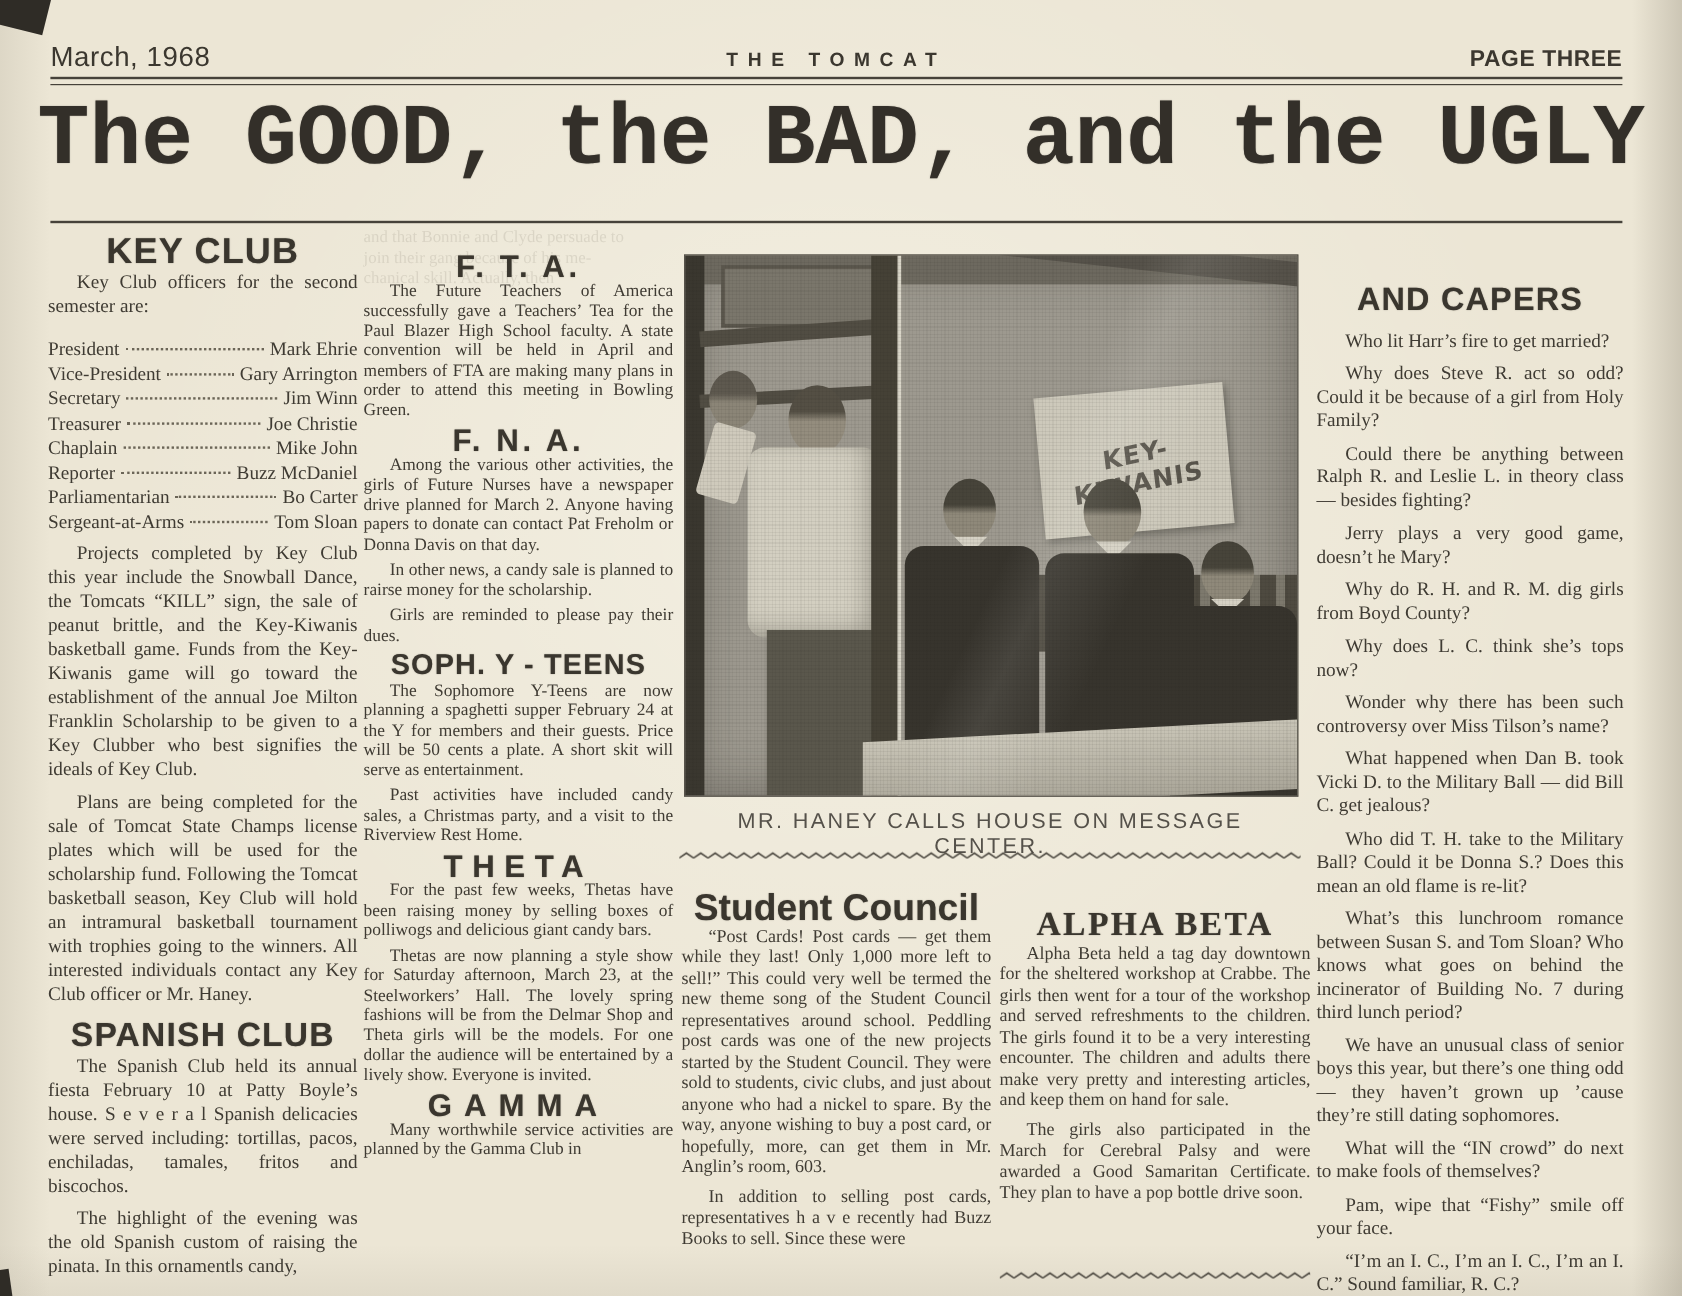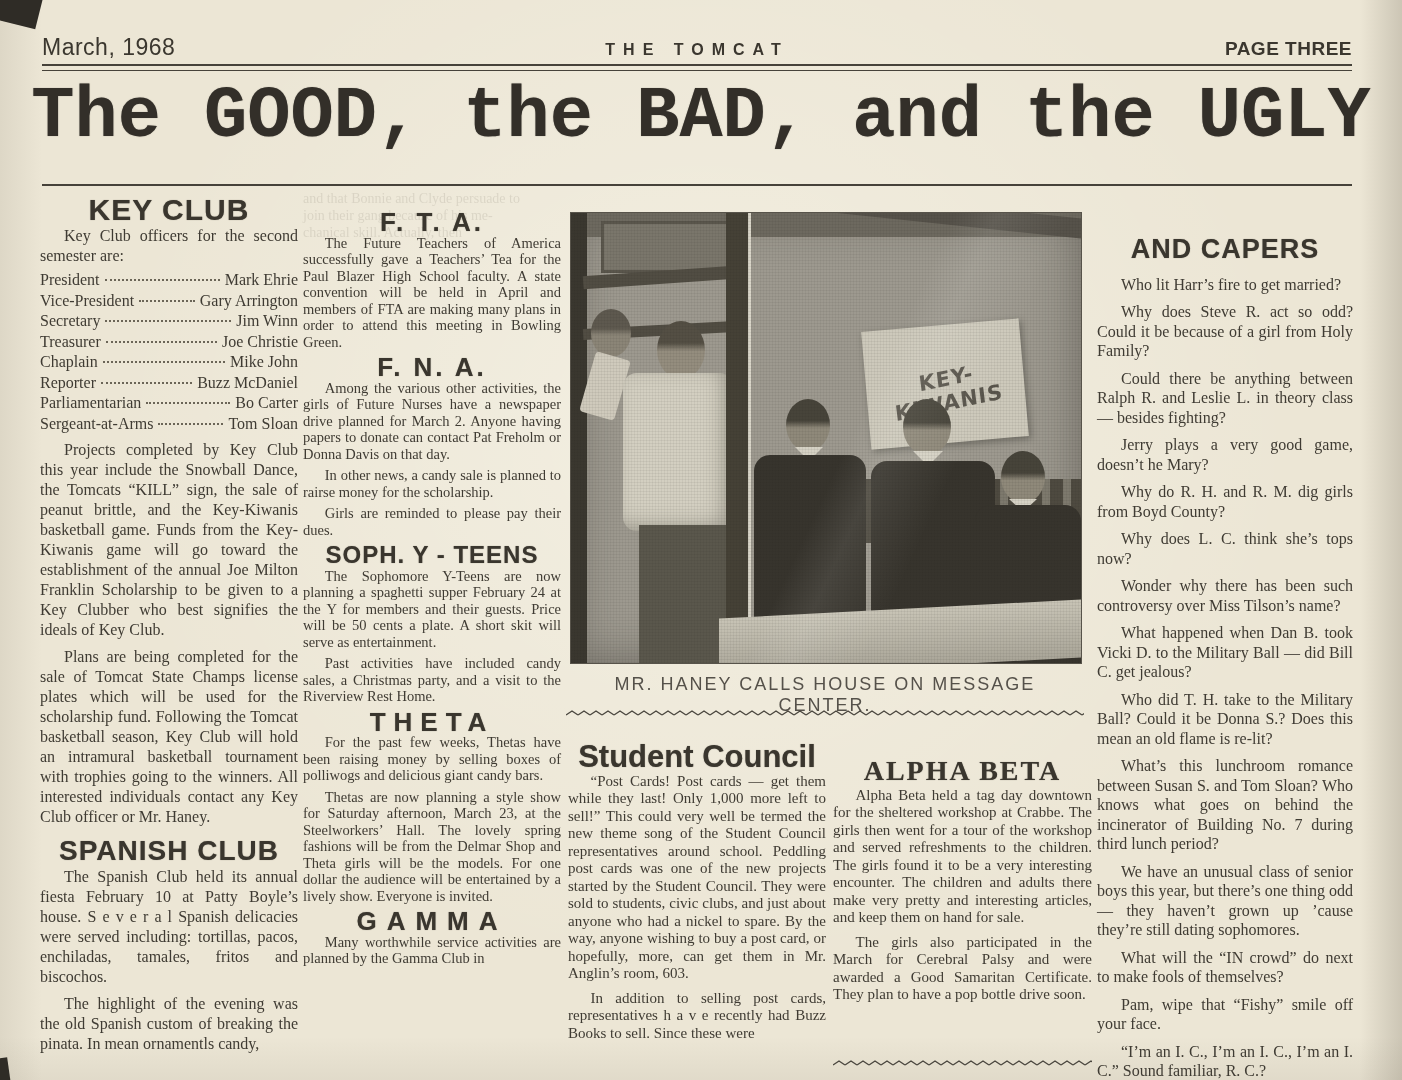--- a/index.html
+++ b/index.html
@@ -43,21 +43,21 @@
   .h-soph{font-size:24px;margin:9px 0 4px;letter-spacing:1px;}
   .h-theta{font-size:26px;margin:9px 0 4px;letter-spacing:8px;}
   .h-gamma{font-size:26px;margin:9px 0 4px;letter-spacing:10px;}
   .h-sc{font-size:31px;margin:0 0 7px;letter-spacing:0;}
   .h-ab{font-size:28px;margin:14px 0 7px;letter-spacing:2px;font-family:Liberation Serif, serif;}
   .h-cc{font-size:27px;line-height:1.22;margin:0 0 9px;letter-spacing:1px;}
 
   .para{text-indent:1.5em;margin:0 0 7px;}
   .col2 .para{margin:0 0 5px;}
   .cc-item{text-indent:1.5em;margin:0 0 8px;}
-  .intro{text-indent:1.5em;margin:0 0 4px;}
+  .intro{text-indent:1.5em;margin:0 0 16px;}
 
   .officers{margin:0 0 6px;}
   .officer{display:flex;align-items:baseline;white-space:nowrap;height:20.5px;}
   .officer .dots{flex:1;border-bottom:2px dotted #6b6557;margin:0 5px;transform:translateY(-4px);}
 
   .bleed{position:absolute;left:303px;top:190px;width:258px;z-index:1;opacity:.15;color:#6b6456;
          font-size:14px;line-height:17px;text-align:justify;}
 
   
   .photo{position:absolute;left:570px;top:212px;width:510px;height:450px;background:#9d998f;
@@ -179,21 +179,21 @@
         <span>Sergeant-at-Arms</span>
         <span class="dots"></span>
         <span>Tom Sloan</span>
       </div>
     </div>
     <p class="para">Projects completed by Key Club this year include the Snowball Dance, the Tomcats “KILL” sign, the sale of peanut brittle, and the Key-Kiwanis basketball game.  Funds from the Key-Kiwanis game will go toward the establishment of the annual Joe Milton Franklin Scholarship to be given to a Key Clubber who best signifies the ideals of Key Club.</p>
     <p class="para">Plans are being completed for the sale of Tomcat State Champs license plates which will be used for the scholarship fund.  Following the Tomcat basketball season, Key Club will hold an intramural basketball tournament with trophies going to the winners.  All interested individuals contact any Key Club officer or Mr. Haney.</p>
 
     <h2 class="sec-head h-spanish">SPANISH CLUB</h2>
     <p class="para">The Spanish Club held its annual fiesta February 10 at Patty Boyle’s house.  S e v e r a l  Spanish delicacies were served including: tortillas, pacos, enchiladas, tamales, fritos and biscochos.</p>
-    <p class="para">The highlight of the evening was the old Spanish custom of breaking the pinata.  In mean ornamentls candy,</p>
+    <p class="para">The highlight of the evening was the old Spanish custom of raising the pinata.  In this ornamentls candy,</p>
   </section>
 
   <section class="col col2">
     <h2 class="sec-head h-fta">F. T. A.</h2>
     <p class="para">The Future Teachers of America successfully gave a Teachers’ Tea for the Paul Blazer High School faculty.  A state convention will be held in April and members of FTA are making many plans in order to attend this meeting in Bowling Green.</p>
 
     <h2 class="sec-head h-fna">F. N. A.</h2>
     <p class="para">Among the various other activities, the girls of Future Nurses have a newspaper drive planned for March 2.  Anyone having papers to donate can contact Pat Freholm or Donna Davis on that day.</p>
     <p class="para">In other news, a candy sale is planned to rairse money for the scholarship.</p>
     <p class="para">Girls are reminded to please pay their dues.</p>

